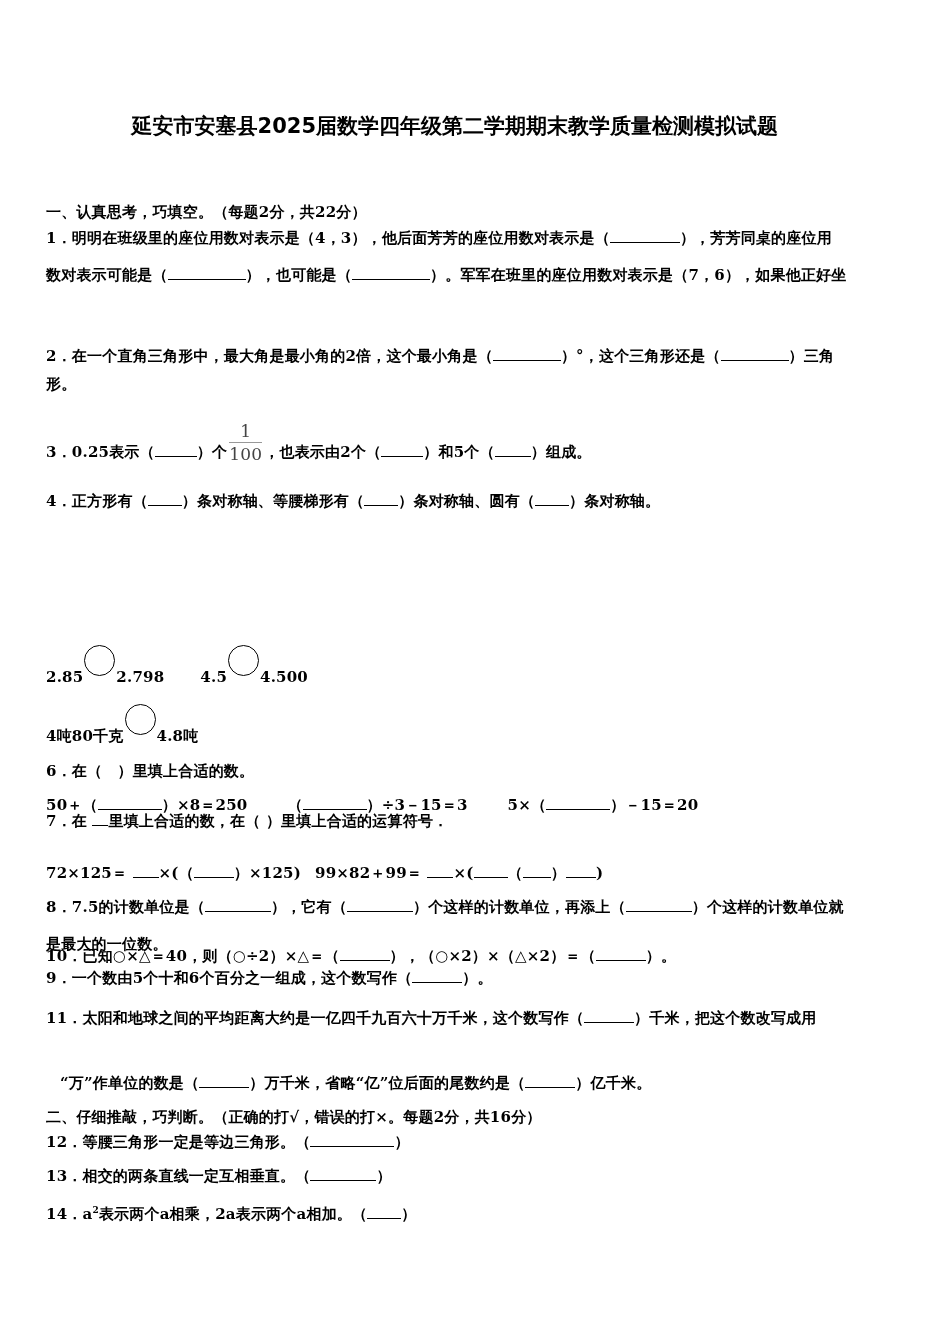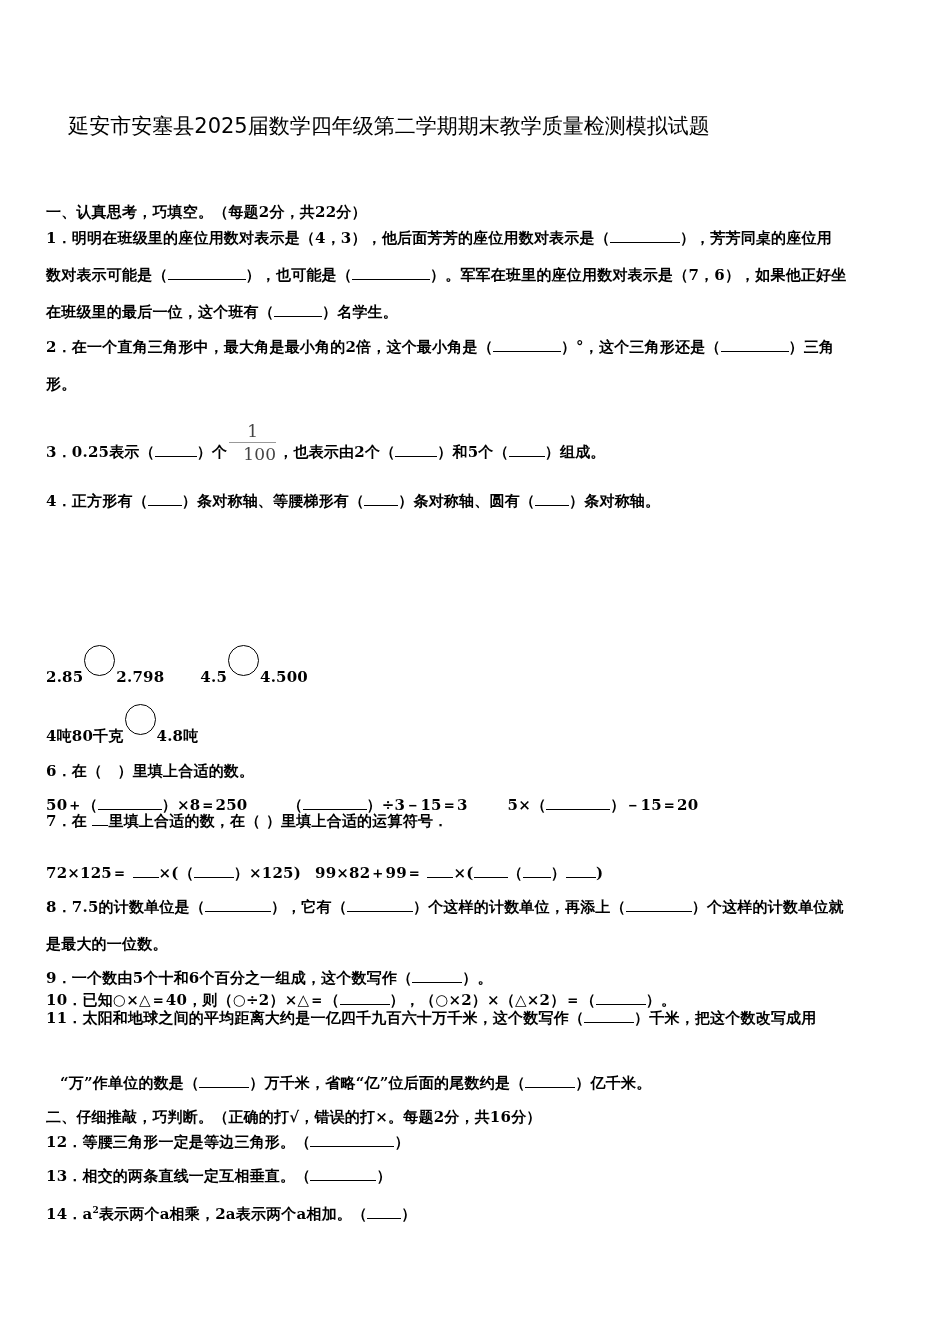--- a/index.html
+++ b/index.html
@@ -17,23 +17,23 @@
     }
     .page {
       position: absolute;
       left: 0; top: 0;
       width: 950px; height: 1344px;
     }
     .title {
       position: absolute;
       left: 0; width: 778px;
       top: 112px;
-      text-align: center;
+      text-align: right;
       font-family: "DejaVu Sans", "Liberation Sans", sans-serif;
-      font-weight: normal;
+      font-weight: bold;
       font-size: 21px;
       letter-spacing: 0px;
     }
     .line {
       position: absolute;
       left: 46px;
       font-size: 15px;
       font-weight: bold;
       white-space: nowrap;
       line-height: 20px;
@@ -63,45 +63,42 @@
       text-align: center;
       font-weight: normal;
       color: #444;
       font-size: 17px;
       line-height: 18px;
       position: relative;
       top: -10px;
       margin: 0 2px;
     }
     .frac .num { display: block; padding-bottom: 2px; border-bottom: 1px solid #999; }
-    .frac .den { display: block; padding-top: 2px; margin-left: 14px; }
+    .frac .den { display: block; padding-top: 2px; }
     sup { font-size: 9px; }
   </style>
 </head>
 <body>
 
 <div class="page">
 
   <div class="title">延安市安塞县2025届数学四年级第二学期期末教学质量检测模拟试题</div>
 
   <div class="line" style="top:202px;">
     <span>一、认真思考，巧填空。（每题2分，共22分）</span>
   </div>
 
   <div class="line" style="top:228px;">
     <span>1．明明在班级里的座位用数对表示是（4，3），他后面芳芳的座位用数对表示是（</span><span class="blank" style="width:70px"></span><span>），芳芳同桌的座位用</span>
   </div>
   <div class="line" style="top:265px;">
     <span>数对表示可能是（</span><span class="blank" style="width:78px"></span><span>），也可能是（</span><span class="blank" style="width:78px"></span><span>）。军军在班里的座位用数对表示是（7，6），如果他正好坐</span>
   </div>
-  <div class="line" style="top:302px;">
-    <span>在班级里的最后一位，这个班有（</span><span class="blank" style="width:48px"></span><span>）名学生。</span>
-  </div>
 
-  <div class="line" style="top:337px;">
+  <div class="line" style="top:346px;">
     <span>2．在一个直角三角形中，最大角是最小角的2倍，这个最小角是（</span><span class="blank" style="width:68px"></span><span>）°，这个三角形还是（</span><span class="blank" style="width:68px"></span><span>）三角</span>
   </div>
   <div class="line" style="top:374px;">
     <span>形。</span>
   </div>
 
   <div class="line" style="top:432px;">
     <span>3．0.25表示（</span><span class="blank" style="width:42px"></span><span>）个</span><span class="frac"><span class="num">1</span><span class="den">100</span></span><span>，也表示由2个（</span><span class="blank" style="width:42px"></span><span>）和5个（</span><span class="blank" style="width:36px"></span><span>）组成。</span>
   </div>
 
@@ -134,21 +131,21 @@
     <span>8．7.5的计数单位是（</span><span class="blank" style="width:66px"></span><span>），它有（</span><span class="blank" style="width:66px"></span><span>）个这样的计数单位，再添上（</span><span class="blank" style="width:66px"></span><span>）个这样的计数单位就</span>
   </div>
   <div class="line" style="top:934px;">
     <span>是最大的一位数。</span>
   </div>
 
   <div class="line" style="top:968px;text-align:center;">
     <span>9．一个数由5个十和6个百分之一组成，这个数写作（</span><span class="blank" style="width:50px"></span><span>）。</span>
   </div>
 
-  <div class="line" style="top:990px;">
+  <div class="line" style="top:946px;">
     <span>10．已知○×△＝40，则（○÷2）×△＝（</span><span class="blank" style="width:50px"></span><span>），（○×2）×（△×2）＝（</span><span class="blank" style="width:50px"></span><span>）。</span>
   </div>
 
   <div class="line" style="top:1008px;">
     <span>11．太阳和地球之间的平均距离大约是一亿四千九百六十万千米，这个数写作（</span><span class="blank" style="width:50px"></span><span>）千米，把这个数改写成用</span>
   </div>
   <div class="line" style="top:1073px;margin-left:14px;">
     <span>“万”作单位的数是（</span><span class="blank" style="width:50px"></span><span>）万千米，省略“亿”位后面的尾数约是（</span><span class="blank" style="width:50px"></span><span>）亿千米。</span>
   </div>
 

